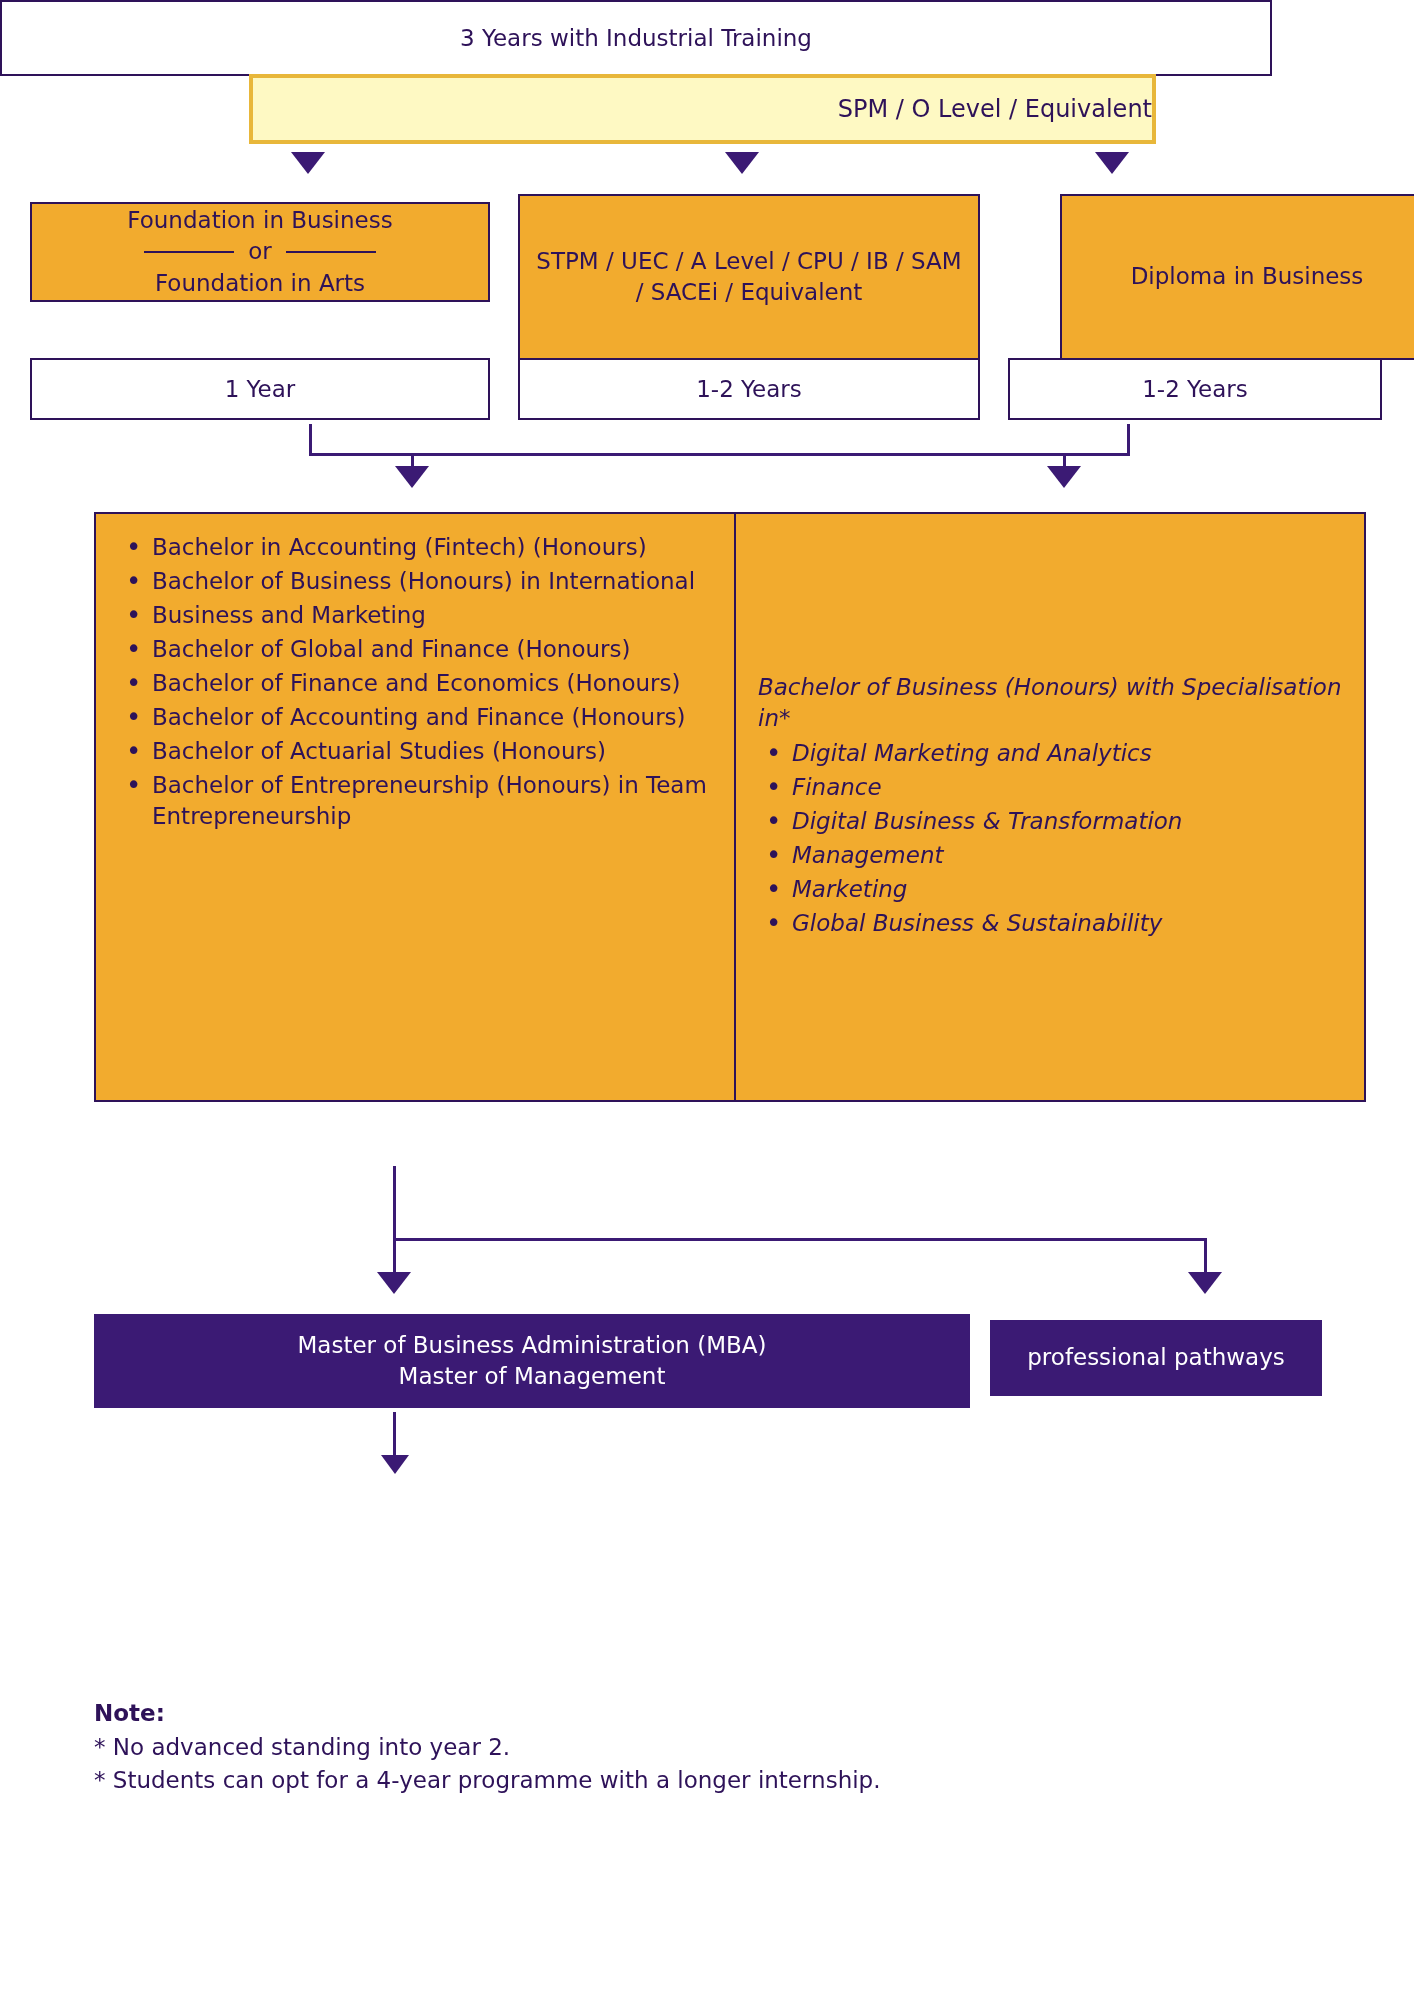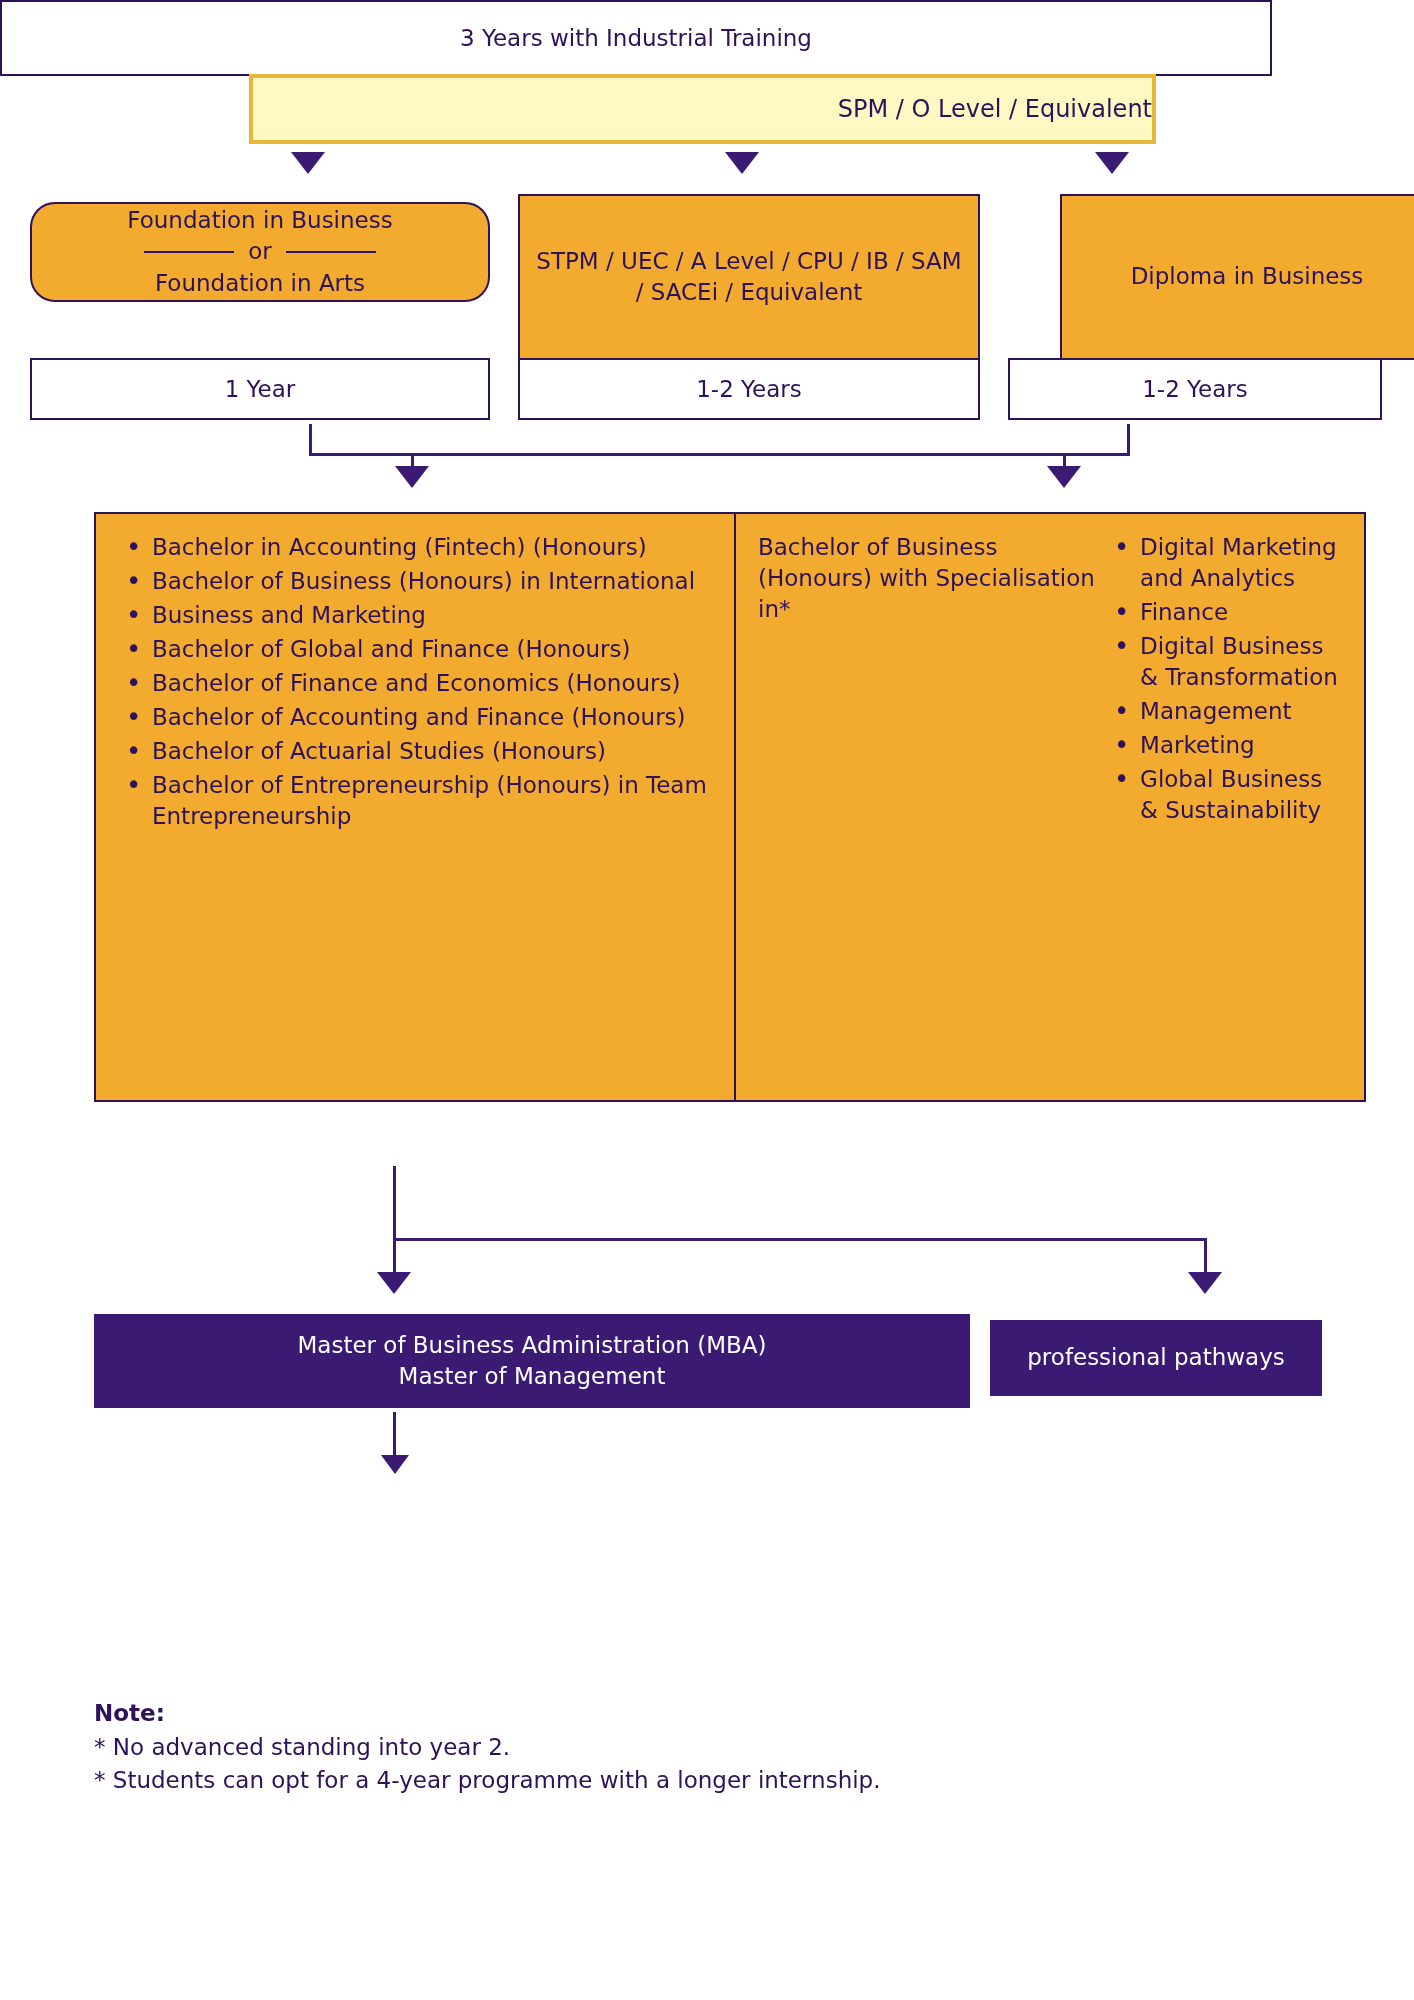--- a/index.html
+++ b/index.html
@@ -59,21 +59,21 @@
     position: absolute;
     box-sizing: border-box;
     border: 2px solid #2e1259;
     background: #ffffff;
     display: flex;
     align-items: center;
     justify-content: center;
     font-size: 23px;
     color: #2e1259;
   }
-  #qual-foundation { left: 30px;  top: 202px; width: 460px; height: 100px; border-radius: 25px; }
+  #qual-foundation { left: 30px;  top: 202px; width: 460px; height: 100px; }
   #dur-foundation  { left: 30px;  top: 358px; width: 460px; height: 62px; }
   #qual-stpm       { left: 518px; top: 194px; width: 462px; height: 166px; }
   #dur-stpm        { left: 518px; top: 358px; width: 462px; height: 62px; }
   #qual-diploma    { left: 1060px;top: 194px; width: 374px; height: 166px; }
   #dur-diploma     { left: 1008px;top: 358px; width: 374px; height: 62px; }
   .found-row {
     display: flex;
     align-items: center;
     justify-content: center;
     width: 100%;
@@ -120,23 +120,24 @@
     left: 8px;
     top: -1px;
     font-size: 26px;
     line-height: 1.25;
   }
   .spec-head {
     margin: 0 0 4px 0;
   }
   #degree-right .inner {
     display: flex;
-    flex-direction: row;
+    flex-direction: column;
     justify-content: center;
     height: 100%;
+    font-style: italic;
   }
 
   
   .purple {
     position: absolute;
     box-sizing: border-box;
     background: #3b1a74;
     color: #ffffff;
     display: flex;
     align-items: center;

